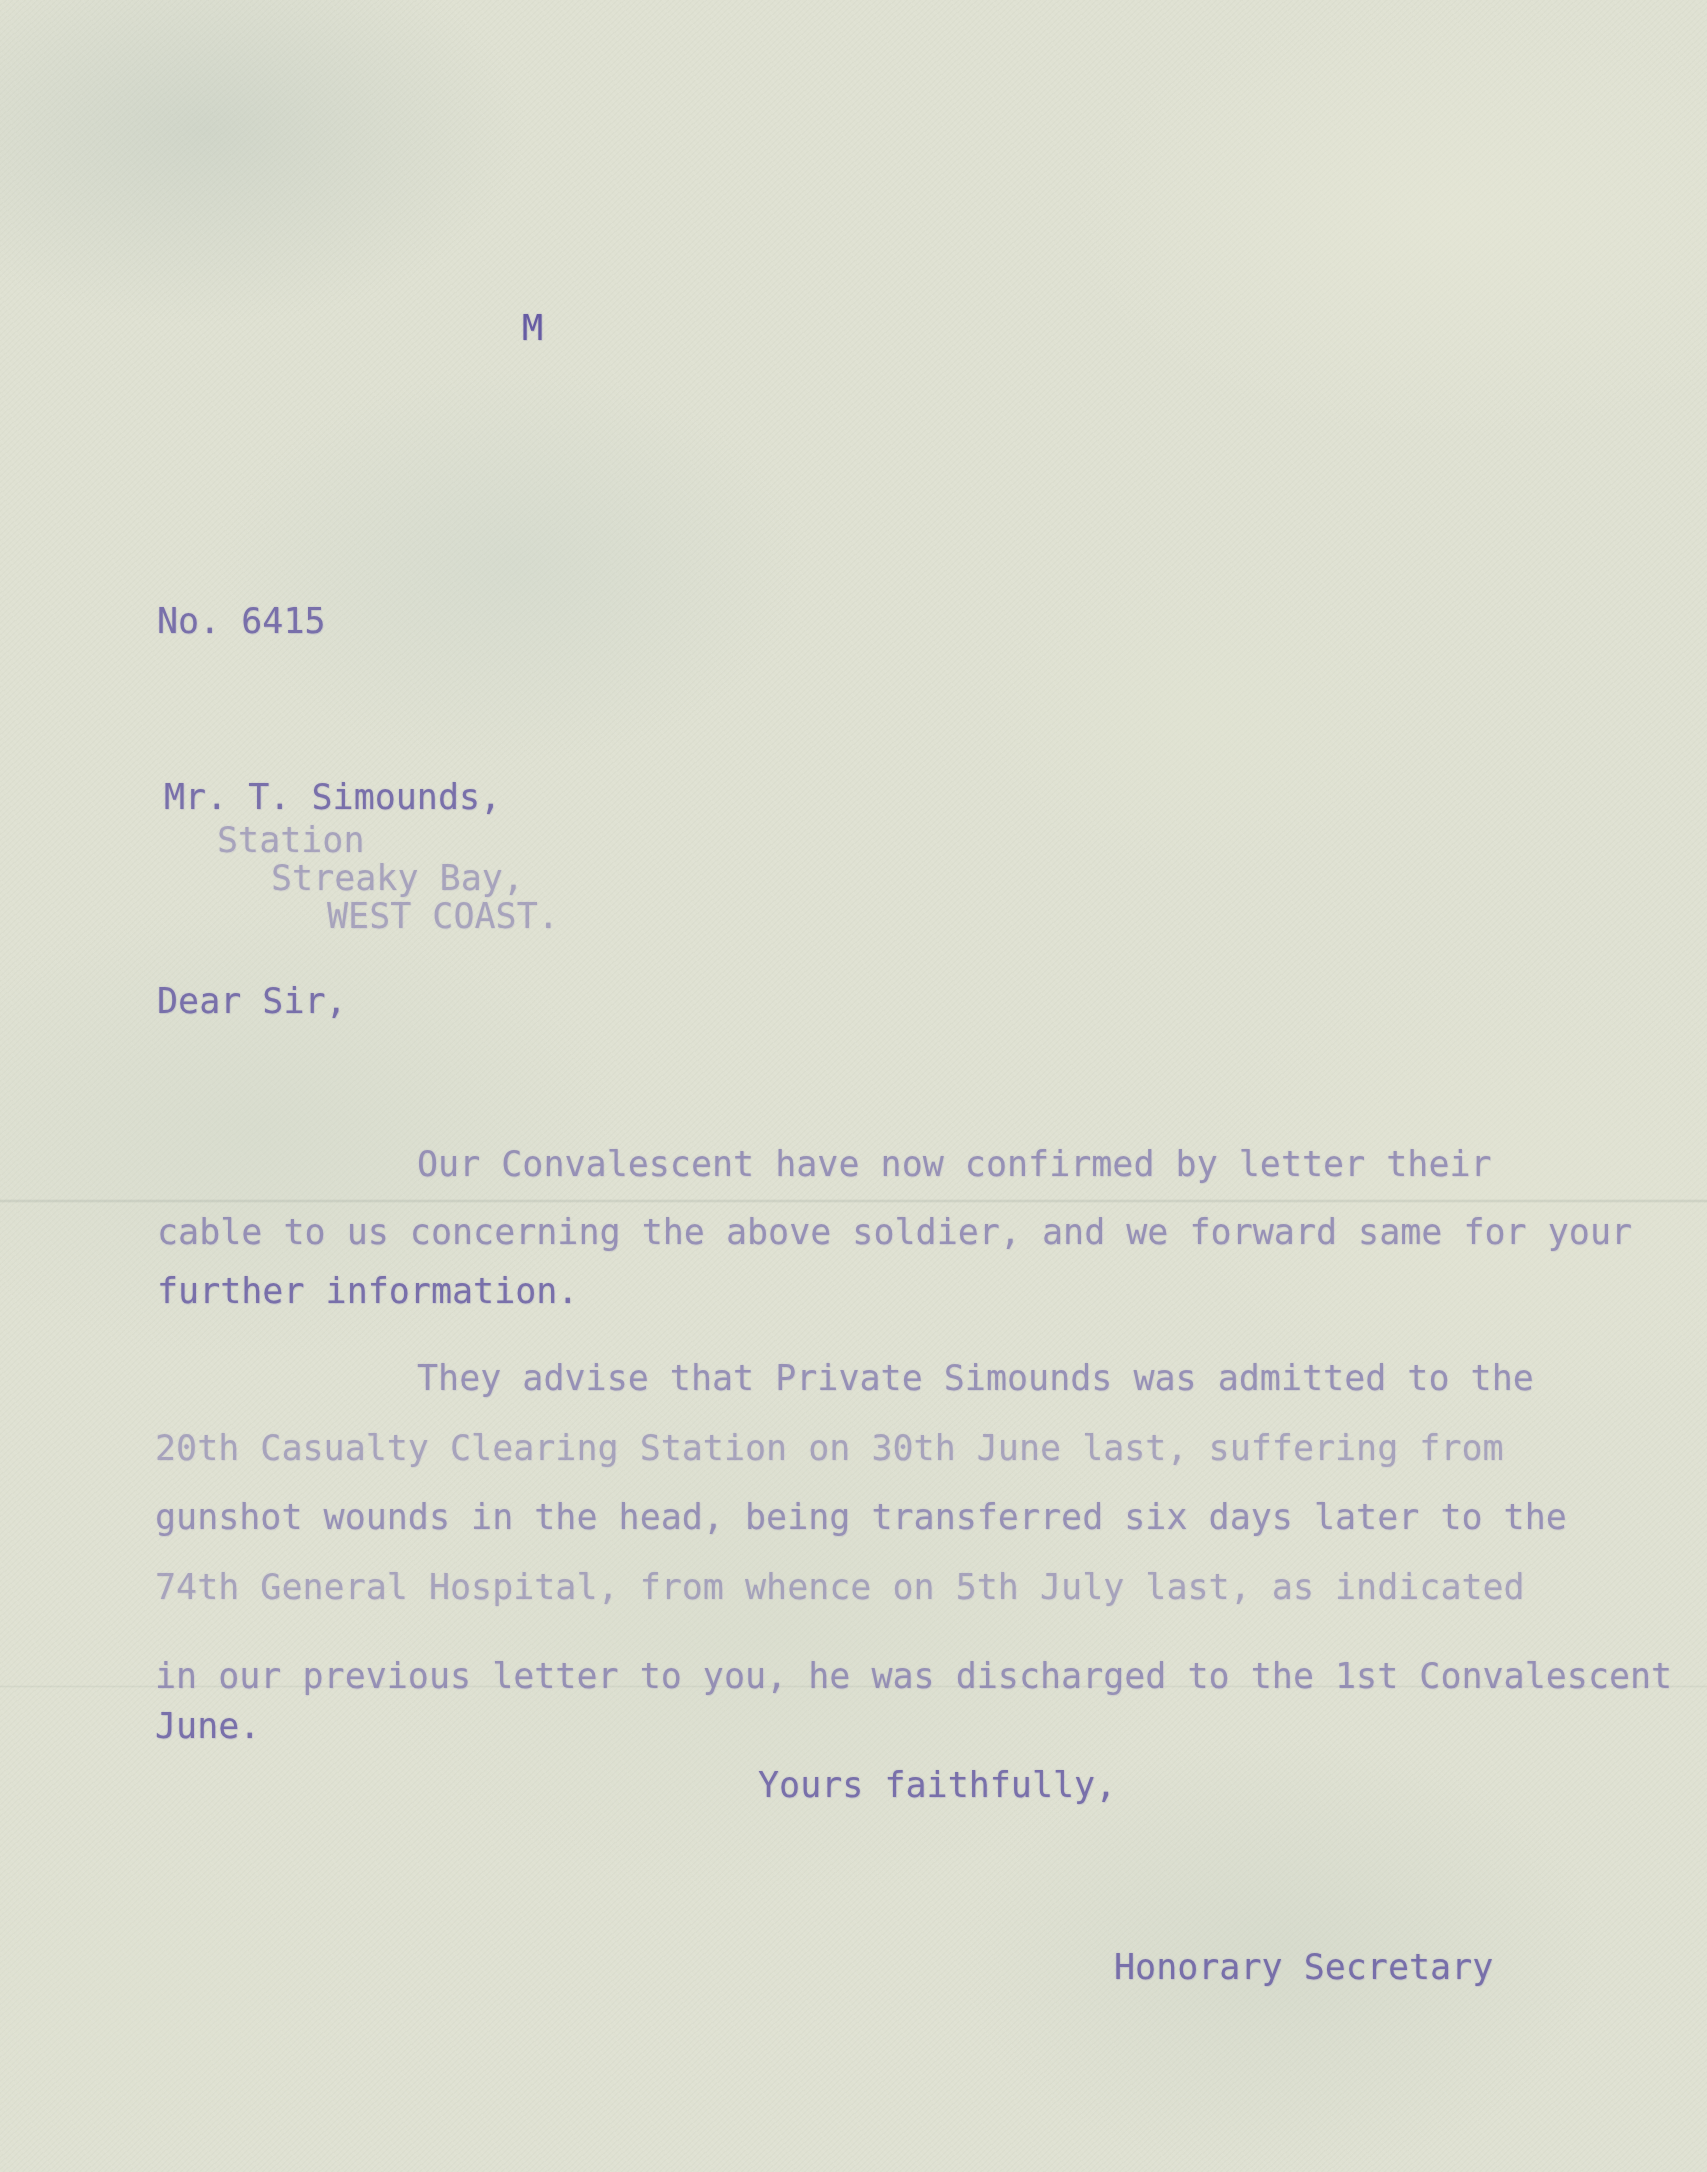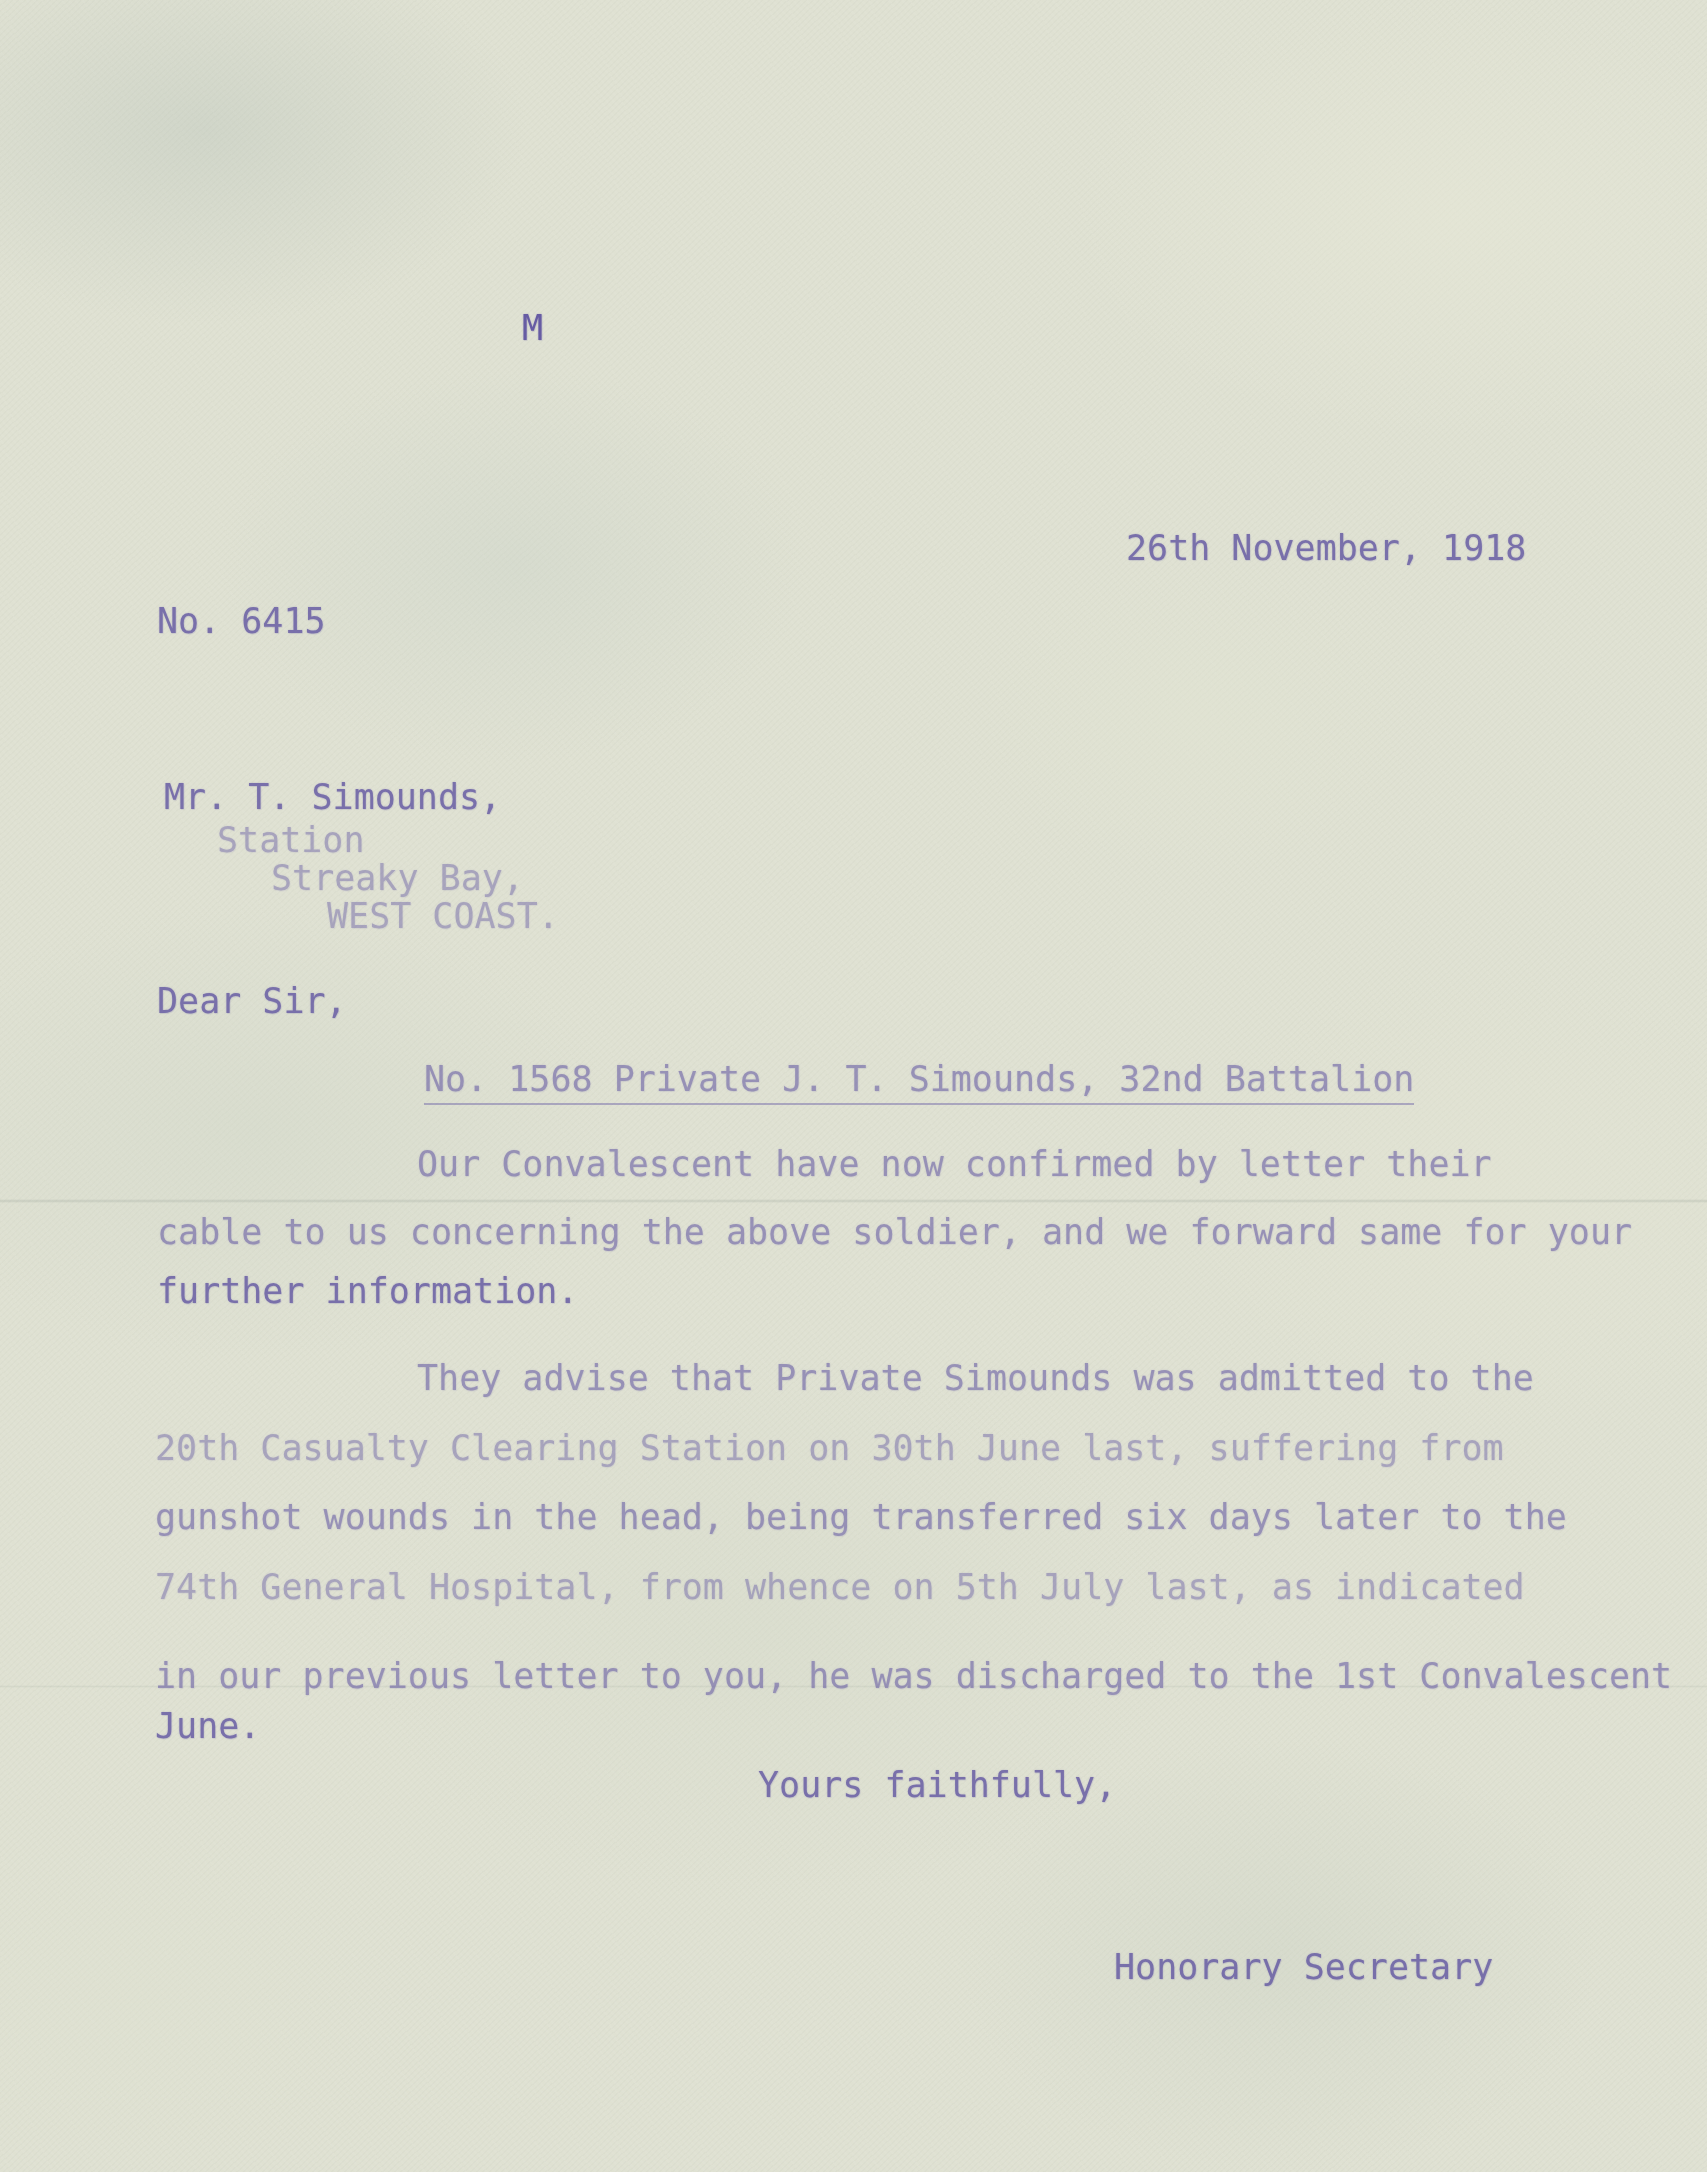--- a/index.html
+++ b/index.html
@@ -84,34 +84,32 @@
 </head>
 <body>
 
 <div class="page">
 
   <div class="crease c1"></div>
   <div class="crease c2"></div>
 
   <div class="tw mark-m f1">M</div>
 
-  <div class="tw date f2">26th November, 1918</div>
 
   <div class="tw fileno f2">No. 6415</div>
 
   <div>
     <div class="tw addr-0 f2">Mr. T. Simounds,</div>
     <div class="tw addr-1 f4">Station</div>
     <div class="tw addr-2 f4">Streaky Bay,</div>
     <div class="tw addr-3 f4">WEST COAST.</div>
   </div>
 
   <div class="tw salutation f2">Dear Sir,</div>
 
-  <div class="tw subject f3">No. 1568 Private J. T. Simounds, 32nd Battalion</div>
 
   <div>
     <div class="tw p1l0 f3">Our Convalescent have now confirmed by letter their</div>
     <div class="tw p1l1 f3">cable to us concerning the above soldier, and we forward same for your</div>
     <div class="tw p1l2 f2">further information.</div>
   </div>
 
   <div>
     <div class="tw p2l0 f3">They advise that Private Simounds was admitted to the</div>
     <div class="tw p2l1 f4">20th Casualty Clearing Station on 30th June last, suffering from</div>

